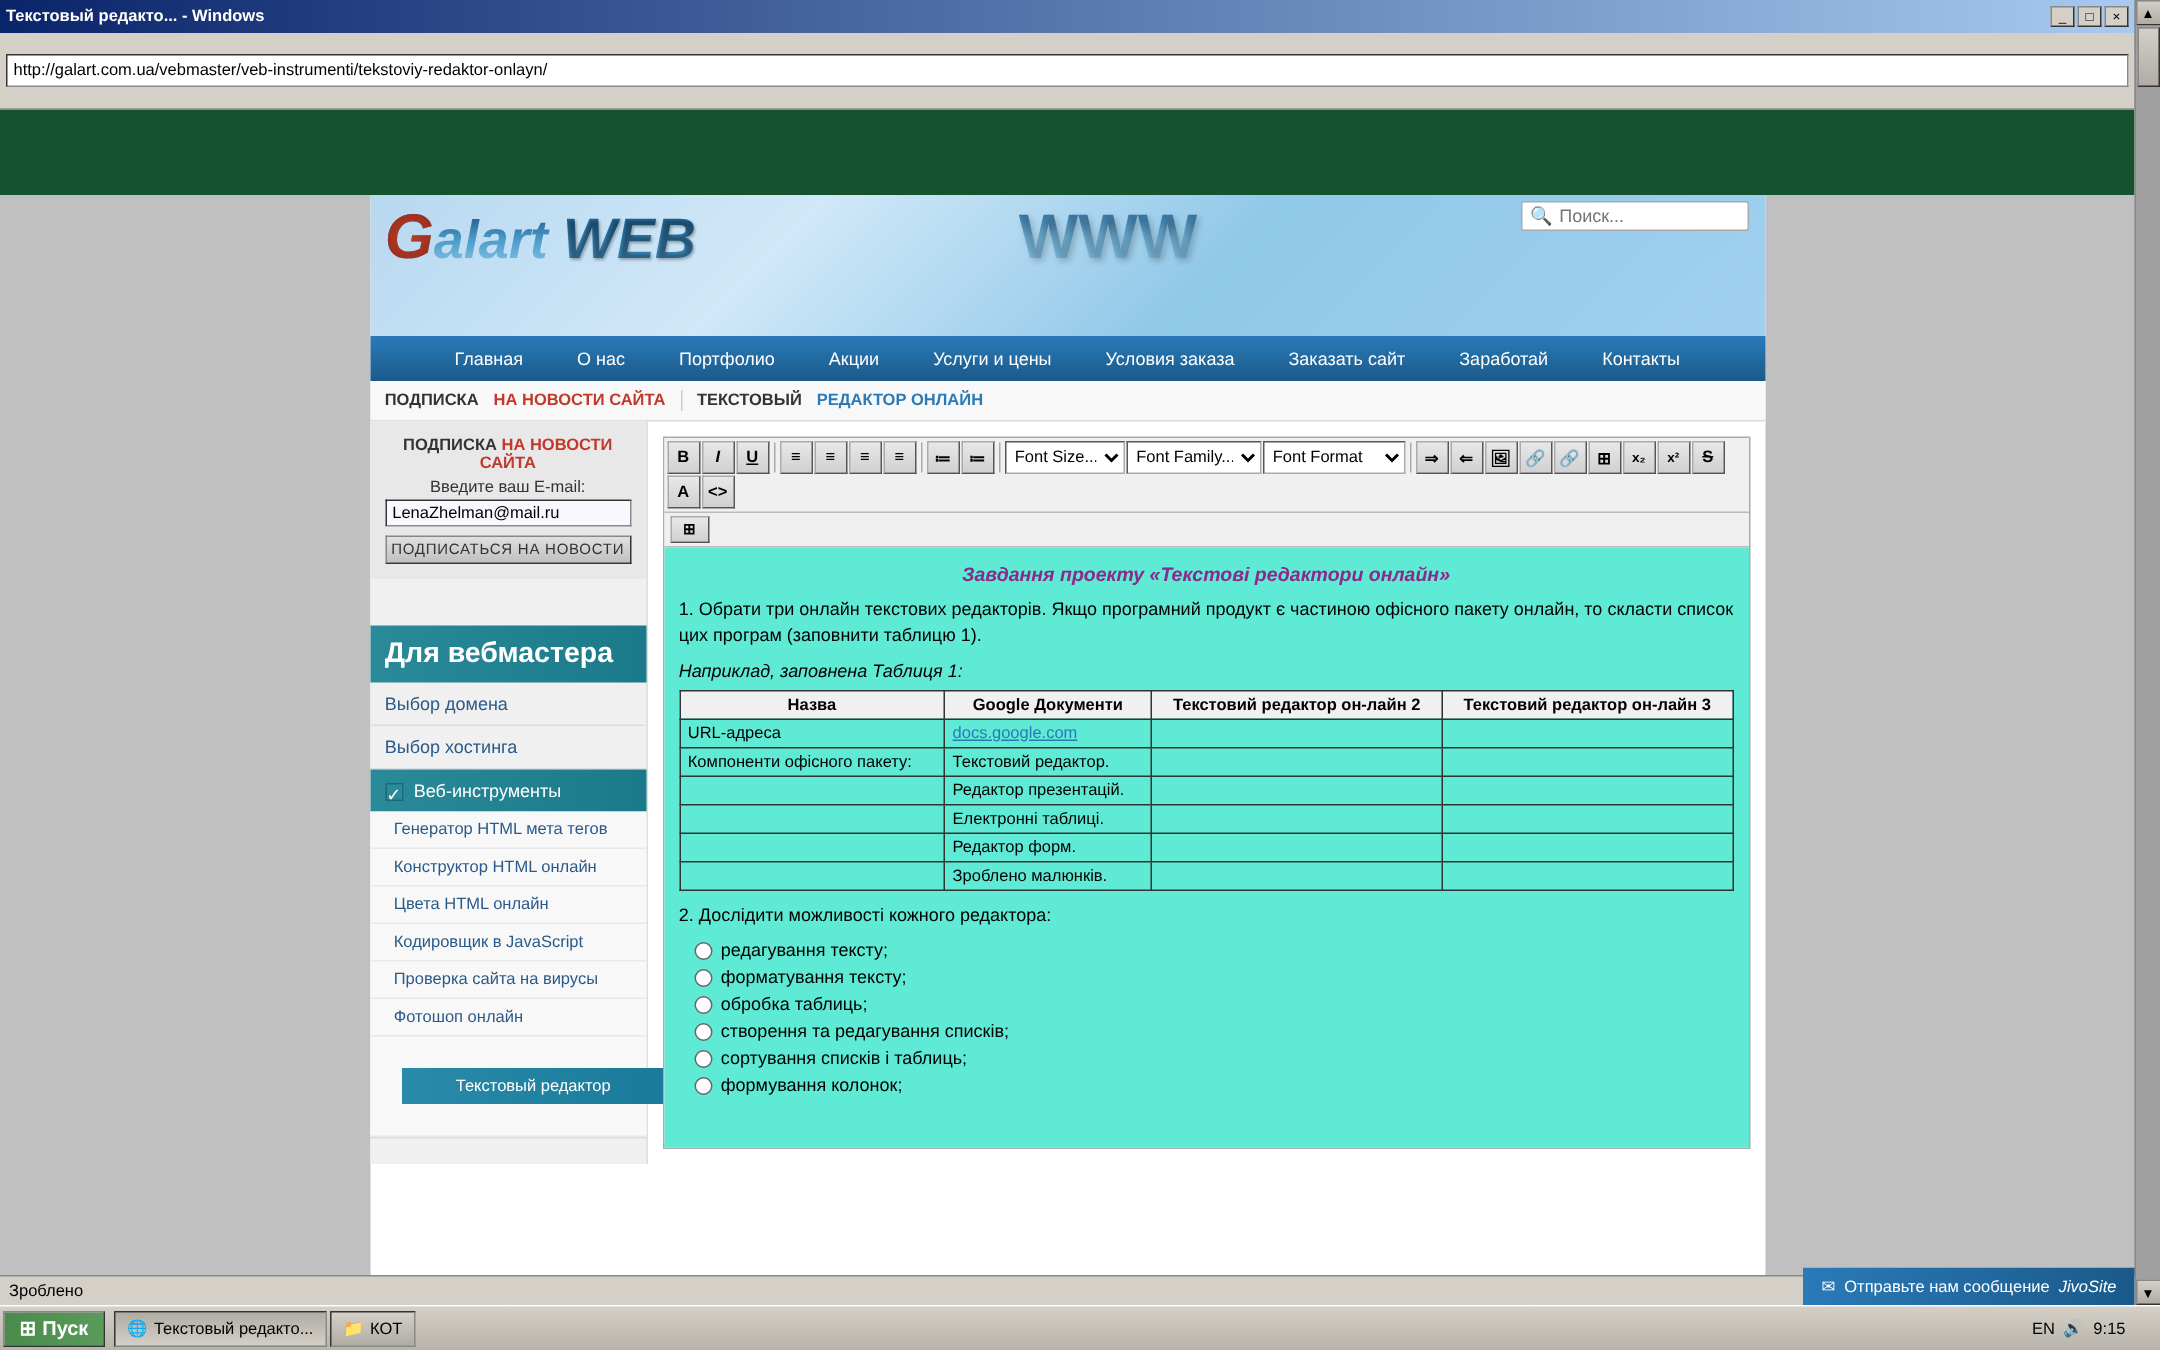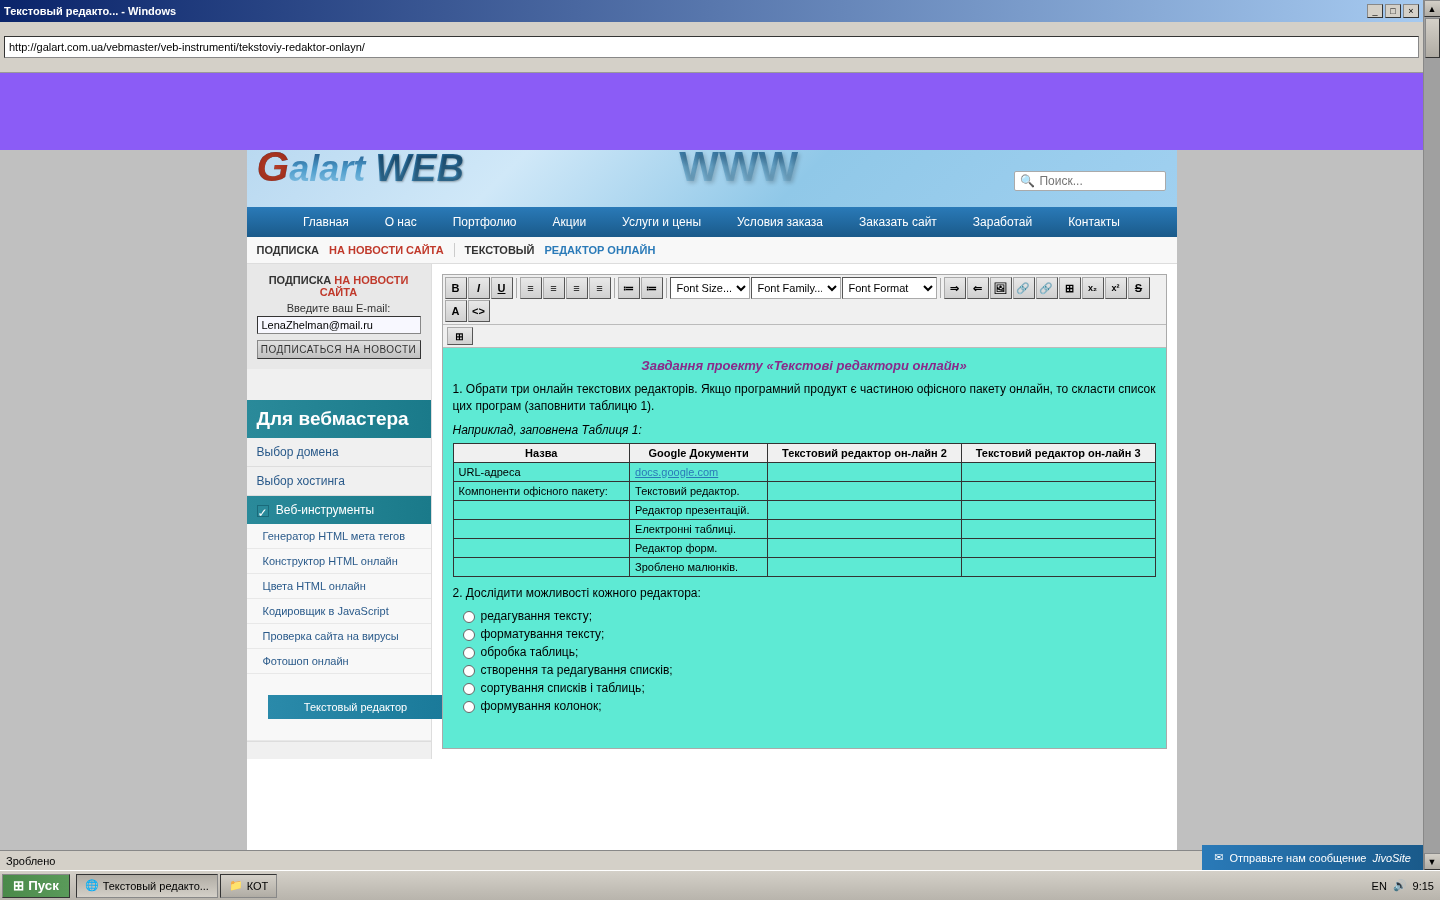--- a/index.html
+++ b/index.html
@@ -20,41 +20,41 @@
     }
     .taskbar-items { display: flex; gap: 2px; margin-left: 4px; }
     .taskbar-item {
       background: linear-gradient(to bottom, #d4d0c8, #b0aca4);
       border: 1px inset #888; padding: 2px 8px; height: 24px;
       display: flex; align-items: center; gap: 4px; cursor: pointer; font-size: 11px;
     }
     .taskbar-item.active { background: linear-gradient(to bottom, #b0aca4, #d4d0c8); }
     .taskbar-right {
       margin-left: auto; display: flex; align-items: center; gap: 6px;
-      padding-right: 6px; font-size: 11px;
+      padding-right: 23px; font-size: 11px;
     }
 
     
     .win-scrollbar {
       position: fixed; right: 0; top: 0; width: 17px; height: 870px;
       background: #c0c0c0; border-left: 1px solid #888; z-index: 100;
       display: flex; flex-direction: column; align-items: center;
     }
     .scrollbar-btn {
       width: 17px; height: 17px; background: linear-gradient(to bottom, #d4d0c8, #b0aca4);
       border: 1px outset #888; display: flex; align-items: center; justify-content: center;
       cursor: pointer; font-size: 9px;
     }
     .scrollbar-track { flex: 1; width: 100%; background: #a0a0a0; }
     .scrollbar-thumb { width: 15px; height: 40px; background: linear-gradient(to bottom, #d4d0c8, #b0aca4); border: 1px outset #888; margin: 1px; }
 
     
     .browser-chrome {
-      position: fixed; top: 0; right: 17px; left: 0; height: 150px;
-      background: #8b5cf6; z-index: 50;
+      position: fixed; top: 0; right: 17px; left: 0; height: 130px;
+      background: #14532d; z-index: 50;
     }
     .title-bar {
       height: 22px; background: linear-gradient(to right, #0a246a, #a6caf0);
       display: flex; align-items: center; justify-content: space-between; padding: 0 4px;
     }
     .title-text { color: white; font-size: 11px; font-weight: bold; }
     .title-buttons { display: flex; gap: 2px; }
     .title-btn {
       width: 16px; height: 14px; background: #d4d0c8;
       border: 1px outset #888; font-size: 9px; display: flex; align-items: center;
@@ -80,23 +80,23 @@
 
     
     .website {
       width: 930px; margin: 0 auto; background: white;
       min-height: 100%;
     }
 
     
     .site-header {
       background: linear-gradient(135deg, #b8d8f0 0%, #d0e8f8 30%, #90c8e8 60%, #a0d0f0 100%);
-      height: 77px; position: relative; overflow: hidden;
-      display: flex; align-items: flex-end; justify-content: space-between;
-      padding: 16px 10px;
+      height: 94px; position: relative; overflow: hidden;
+      display: flex; align-items: flex-start; justify-content: space-between;
+      padding: 4px 10px;
     }
     .logo-web {
       color: #2a7ab8; font-size: 38px; font-weight: bold; font-style: italic;
       text-shadow: 1px 1px 2px rgba(0,0,0,0.3);
       background: linear-gradient(to bottom, #1a5a8a, #4a9aca);
       -webkit-background-clip: text; -webkit-text-fill-color: transparent;
     }
     .logo-www {
       color: #2a7ab8; font-size: 42px; font-weight: bold; 
       background: linear-gradient(to bottom, #1a5a8a, #6aaad0, #90c8e8);

